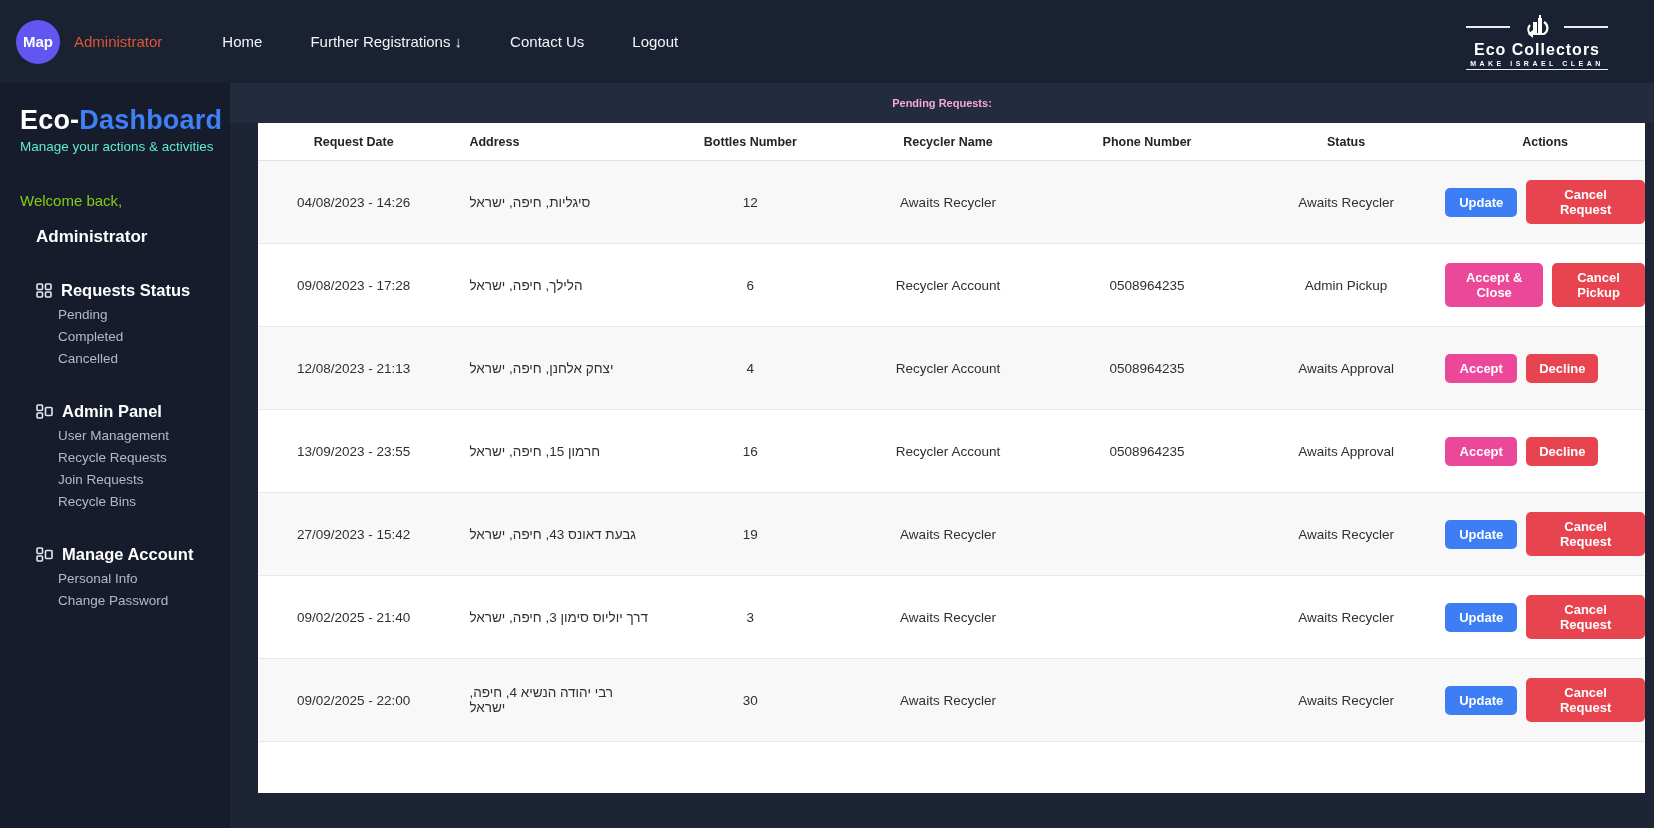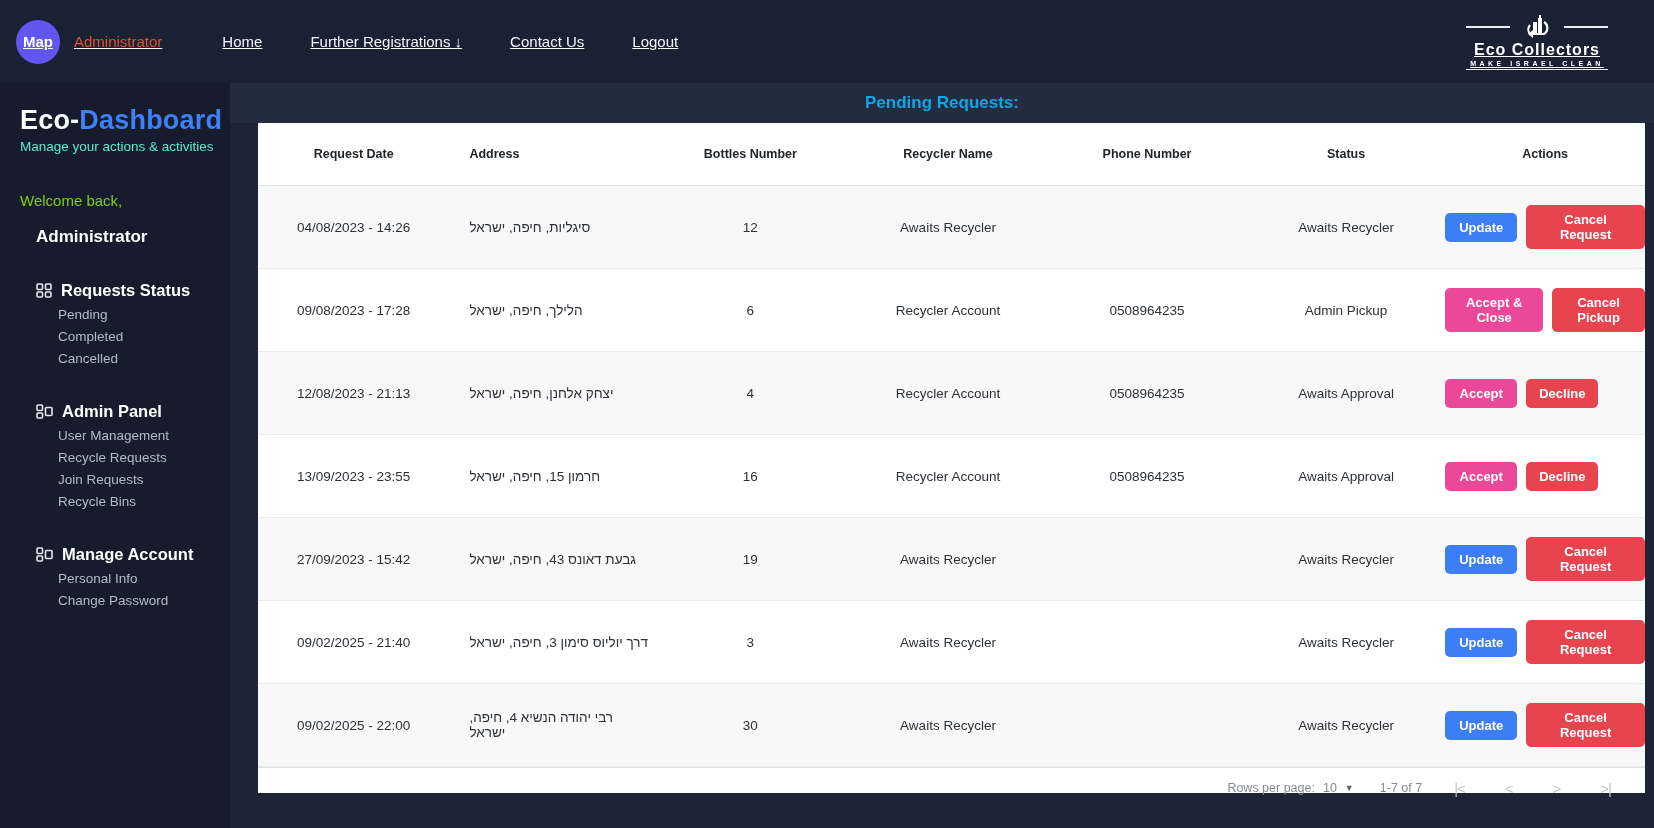--- a/index.html
+++ b/index.html
@@ -5,21 +5,21 @@
   * { margin:0; padding:0; box-sizing:border-box; }
   html,body { width:1654px; height:828px; overflow:hidden; }
   body {
     font-family:"Liberation Sans","DejaVu Sans",sans-serif;
     background:#1d2535; color:#fff;
   }
 
   
   .navbar {
     position:absolute; top:0; left:0; width:1654px; height:83px;
-    background:#1a2132; display:flex; align-items:center; padding:0 16px;text-decoration:underline;
+    background:#1a2132; display:flex; align-items:center; padding:0 16px;
   }
   .brand-circle {
     width:44px; height:44px; border-radius:50%; background:#6156f0;
     display:flex; align-items:center; justify-content:center;
     font-weight:bold; font-size:15px; color:#fff; flex:0 0 auto;
   }
   .nav-user { color:#dd5533; font-size:15px; margin-left:14px; margin-right:60px; }
   .nav-links { display:flex; align-items:center; gap:48px; font-size:15px; }
   .nav-link { color:#f2f4f8; cursor:pointer; }
   .logo-box { margin-left:auto; margin-right:30px; text-align:center; color:#fff; }
@@ -46,32 +46,32 @@
   .section-label { font-size:16.5px; font-weight:bold; color:#fff; }
   .section-items { margin-top:6px; margin-left:38px; }
   .side-item { font-size:13.5px; color:#b3bac6; line-height:18px; margin-top:4px; cursor:pointer; }
   .sec-icon { display:block; }
 
   
   .main { position:absolute; top:83px; left:230px; width:1424px; height:745px; background:#1d2535; }
   .page-head {
     height:40px; background:#222c3e; display:flex; align-items:center; justify-content:center;
   }
-  .page-title { font-size:17px; font-weight:bold; color:#0ea5e9; }
+  .page-title { font-size:11px; font-weight:bold; color:#f9a8d4; }
 
   .table-wrap {
     position:absolute; top:40px; left:28px; width:1387px; height:670px;
     background:#fff; color:#212529; display:flex; flex-direction:column;
   }
   .tgrid-row {
     display:grid;
     grid-template-columns:13.8% 14.6% 14.2% 14.3% 14.4% 14.3% auto;
     align-items:center;
   }
-  .thead { height:63px; border-bottom:1px solid #dfe3e7; flex:0 0 auto; }
+  .thead { height:38px; border-bottom:1px solid #dfe3e7; flex:0 0 auto; }
   .th { font-size:12.5px; font-weight:bold; text-align:center; color:#212529; }
   .th.addr { text-align:left; padding-left:20px; }
   .trow { height:83px; border-bottom:1px solid #e7e9eb; flex:0 0 auto; }
   .trow.odd { background:#f8f8f9; }
   .td { font-size:13.5px; text-align:center; color:#2c3136; }
   .td.addr { text-align:left; padding-left:20px; }
   .td.actions { display:flex; flex-direction:row; align-items:center; gap:9px; }
 
   .btn {
     border:none; border-radius:5px; color:#fff; font-weight:bold; font-size:13px;
@@ -284,29 +284,15 @@
       <div class="td">30</div>
       <div class="td">Awaits Recycler</div>
       <div class="td"></div>
       <div class="td">Awaits Recycler</div>
       <div class="td actions">
         <button class="btn blue">Update</button>
         <button class="btn red">Cancel Request</button>
       </div>
     </div>
 
-    <div class="tfoot">
-      <div class="rpp">
-        <span>Rows per page:</span>
-        <span>10</span>
-        <span class="rpp-caret">▼</span>
-      </div>
-      <span class="range">1-7 of 7</span>
-      <div class="pager">
-        <span class="pg-btn">|&lt;</span>
-        <span class="pg-btn">&lt;</span>
-        <span class="pg-btn">&gt;</span>
-        <span class="pg-btn">&gt;|</span>
-      </div>
-    </div>
 
   </div>
 </div>
 
 </body></html>

